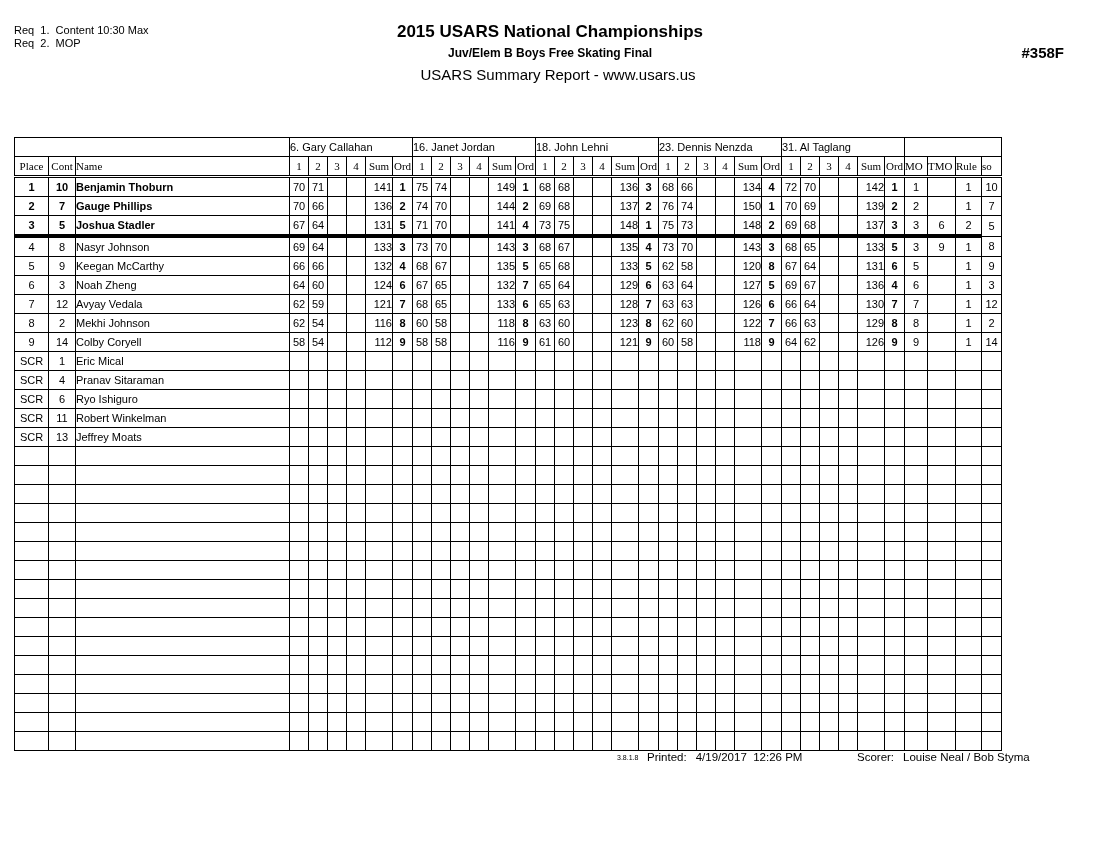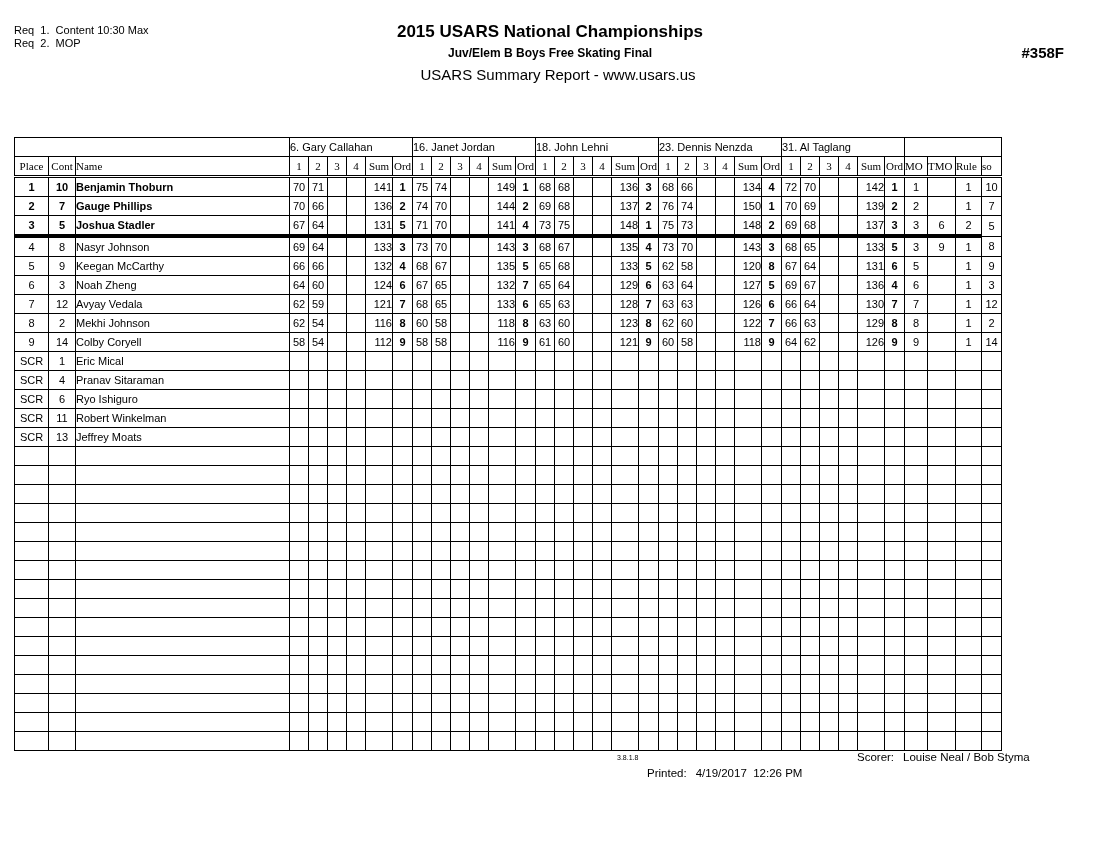--- a/index.html
+++ b/index.html
@@ -30,21 +30,21 @@
   thead td.ord{font-weight:normal;}
   td.rh{text-align:left;padding-left:3px;}
   td.rv{text-align:center;}
   tr.sub td{border-bottom:3px double #000;font-family:Liberation Serif, serif;}
   tr.thick td{border-bottom:4px solid #000;}
   tr.thick td:last-child{border-bottom:1px solid #000;}
   .b{font-weight:bold;}
 
   .footer{position:absolute;top:751px;left:14px;width:1040px;height:16px;font-size:11.5px;}
   .ver{position:absolute;left:603px;top:3px;font-size:7px;}
-  .pgroup{position:absolute;left:633px;top:16px;}
+  .pgroup{position:absolute;left:633px;top:0;}
   .sgroup{position:absolute;left:843px;top:0;}
   .fval{margin-left:9px;white-space:pre;}
 </style>
 </head>
 <body>
 
 <div class="page">
 
   <div class="req">
     <div class="pre">Req  1.  Content 10:30 Max</div>

